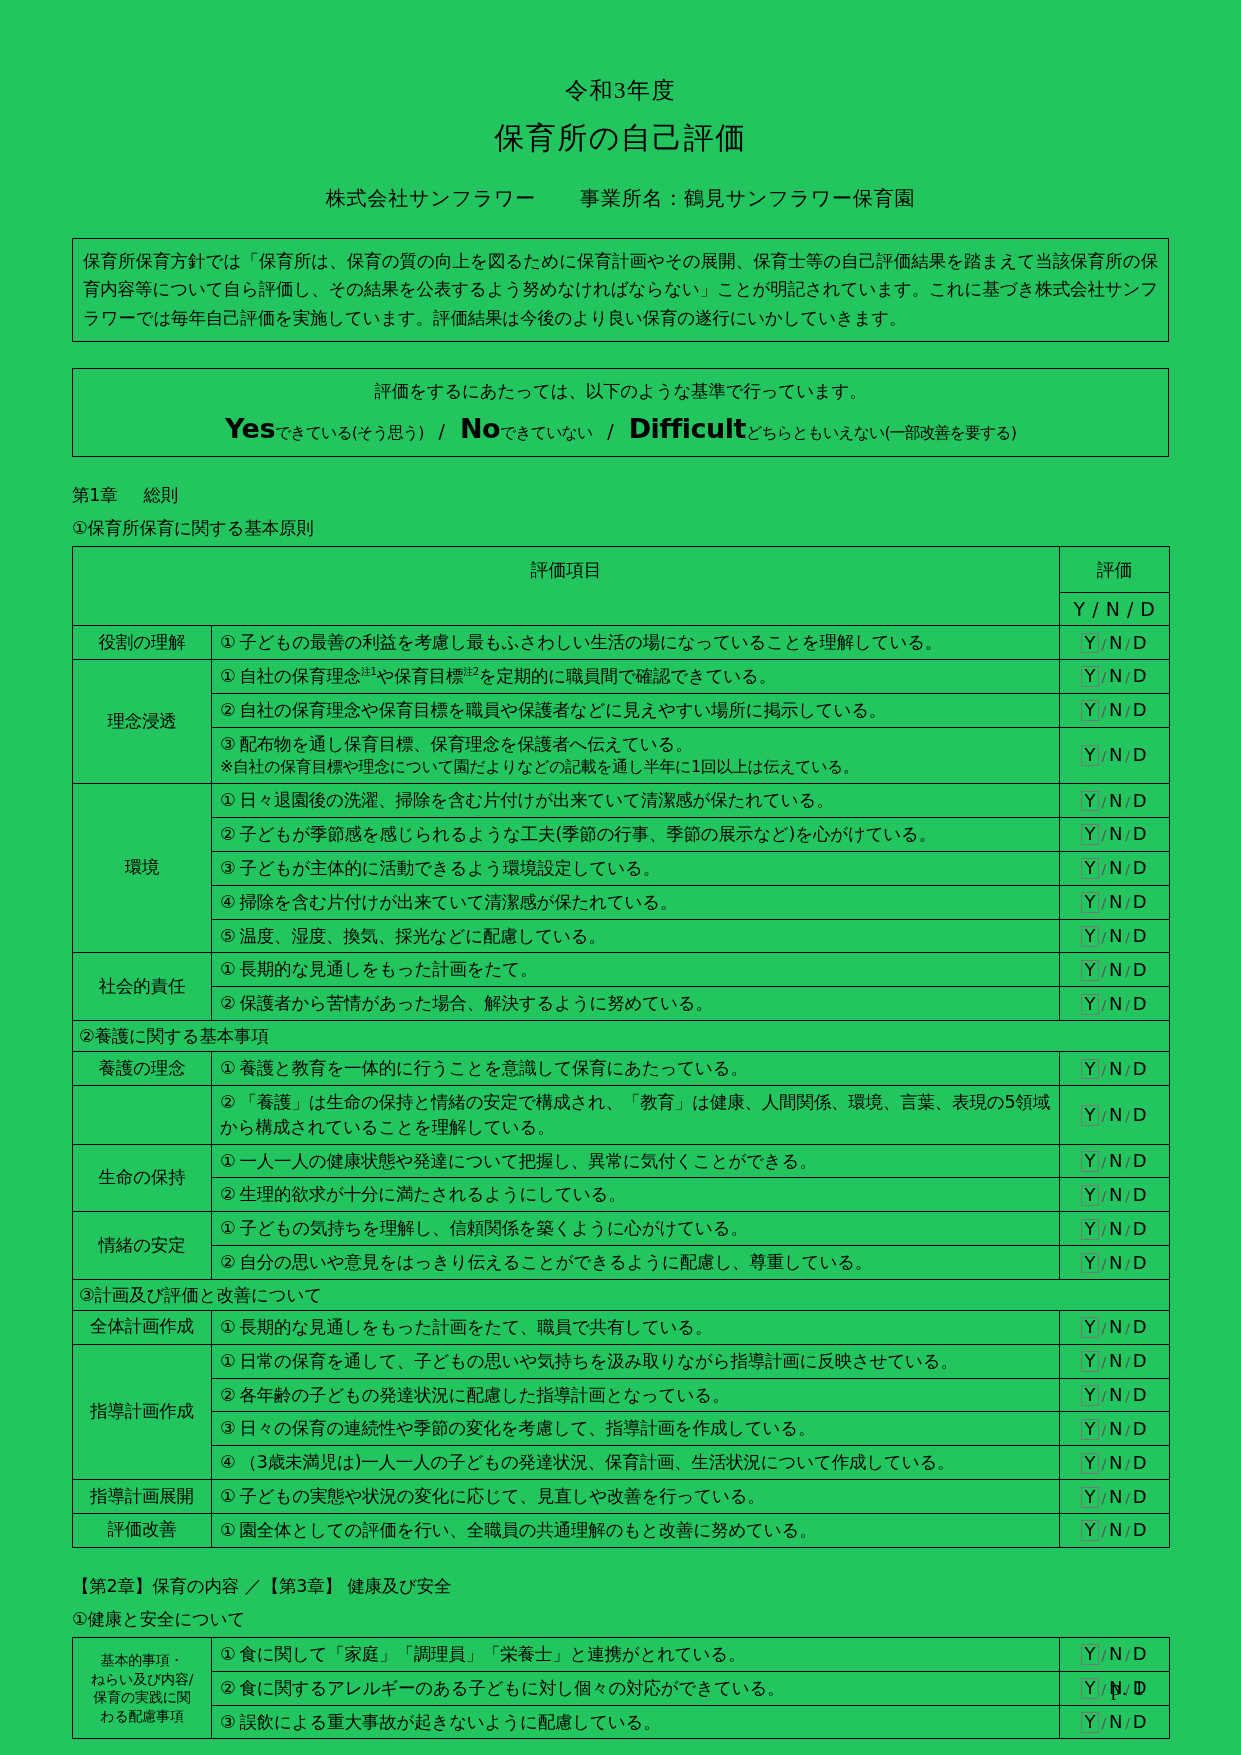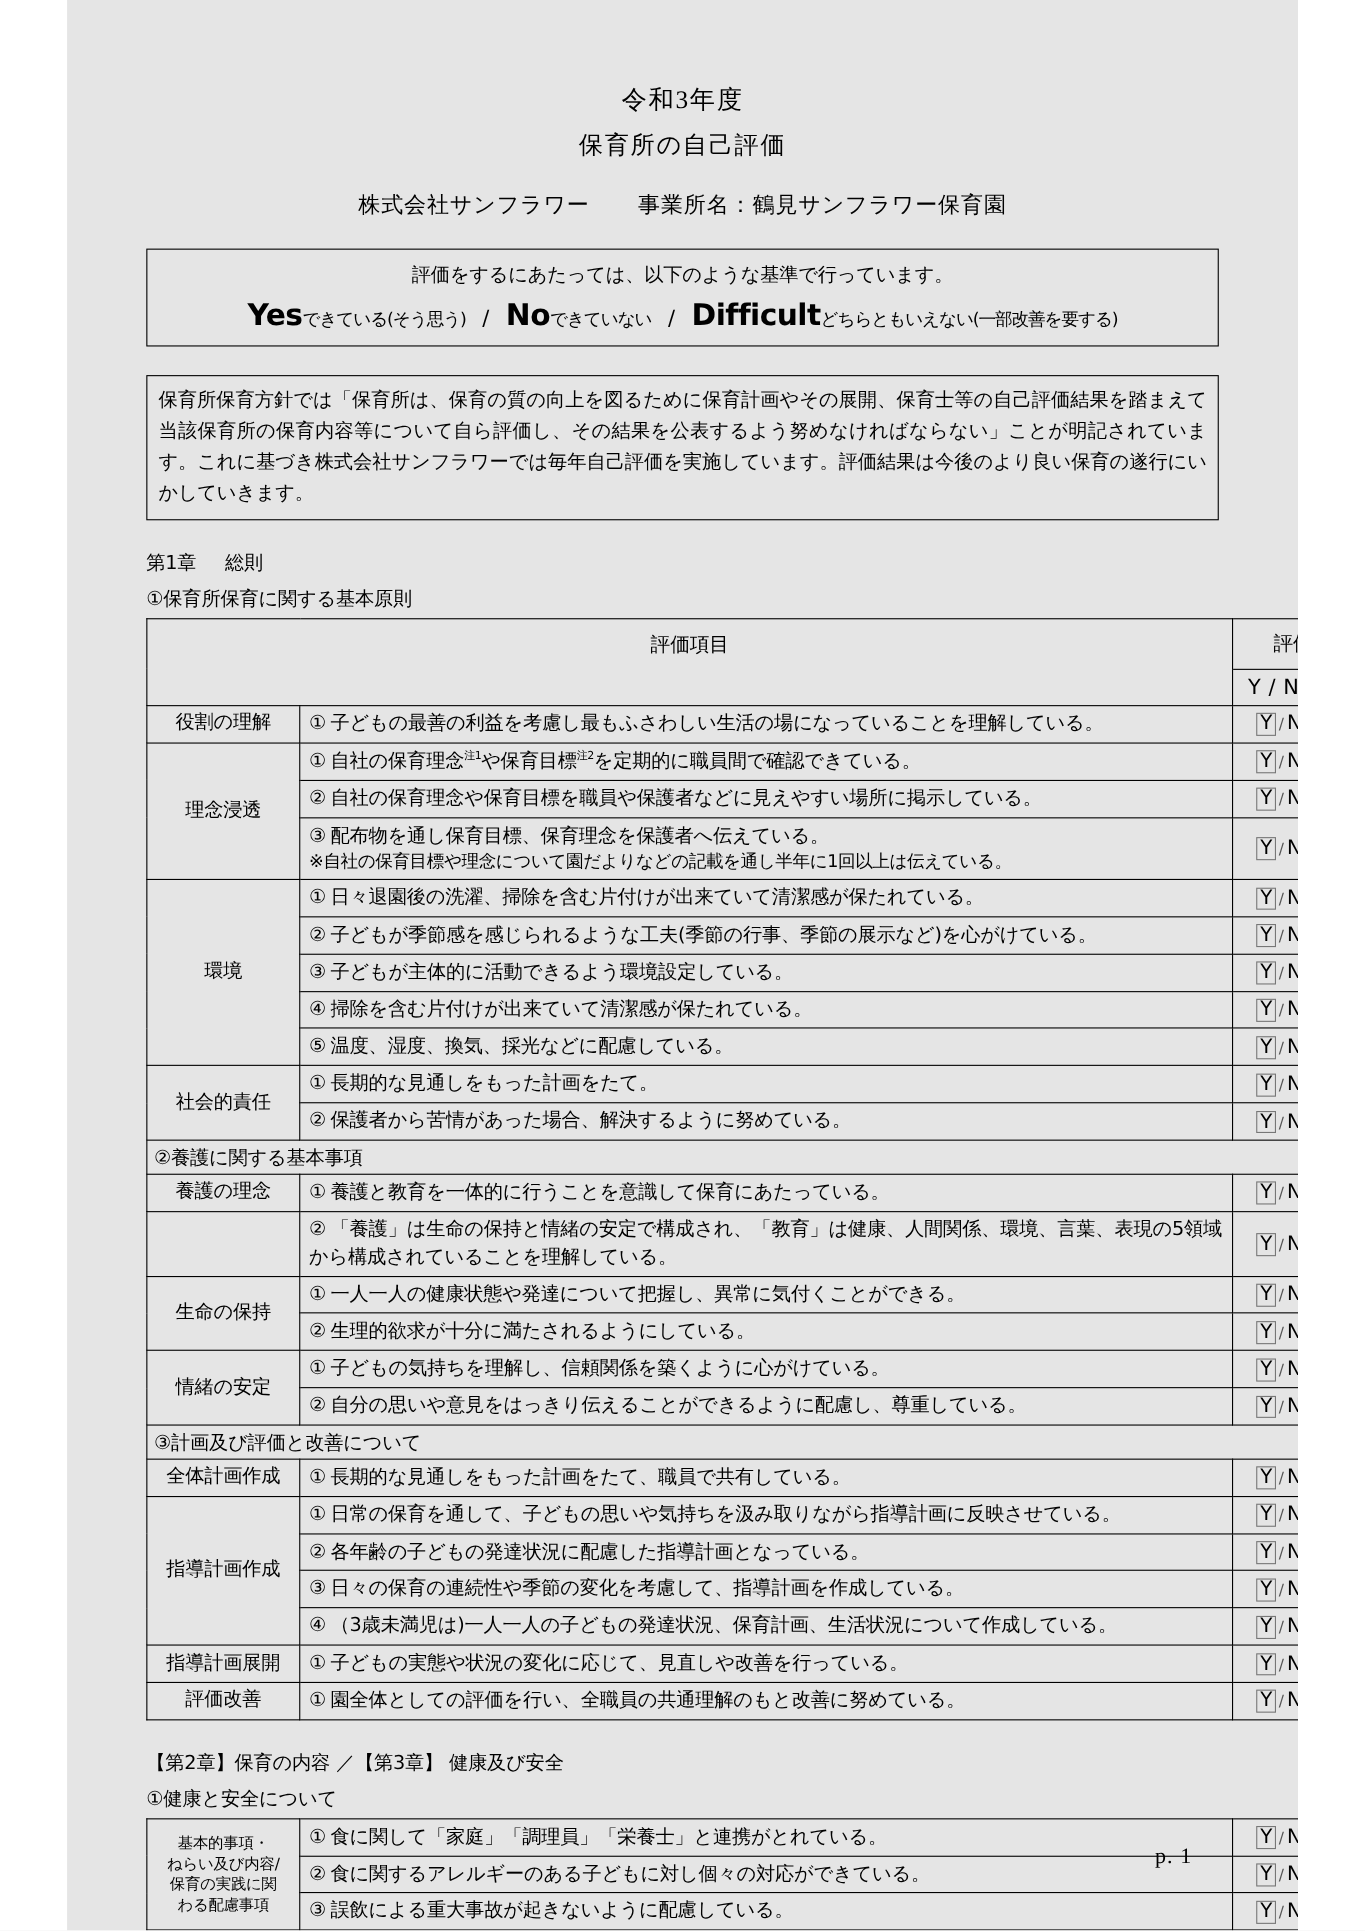--- a/index.html
+++ b/index.html
@@ -6,41 +6,41 @@
     margin: 0;
     padding: 0;
     background: #ffffff;
   }
   body {
     font-family: "Liberation Serif", "DejaVu Serif", serif;
     color: #000000;
   }
   .page {
     position: relative;
-    width: 1119px;
+    width: 1241px;
     height: 1755px;
     margin: 0 auto;
-    background: #e5e5e5;
+    background: #22c55e;
     box-sizing: border-box;
     padding: 0;
     overflow: hidden;
   }
 
   
   .title-block {
     padding-top: 74px;
     text-align: center;
   }
   .doc-year {
     font-size: 23px;
     letter-spacing: 1.5px;
     line-height: 1.5;
   }
   .doc-title {
-    font-size: 22px;
+    font-size: 30px;
     letter-spacing: 1.5px;
     line-height: 1.55;
     margin-top: 6px;
   }
   .org-line {
     margin-top: 24px;
     font-size: 20px;
     letter-spacing: 0.8px;
   }
   .org-line .company { margin-right: 44px; text-align: right; }
@@ -220,29 +220,29 @@
 <div class="page">
 
   <div class="title-block">
     <div class="doc-year">令和3年度</div>
     <div class="doc-title">保育所の自己評価</div>
     <div class="org-line">
       <span class="company">株式会社サンフラワー</span><span>事業所名：鶴見サンフラワー保育園</span>
     </div>
   </div>
 
+  <div class="outer-box intro-box">
+    <span>保育所保育方針では「保育所は、保育の質の向上を図るために保育計画やその展開、保育士等の自己評価結果を踏まえて当該保育所の保育内容等について自ら評価し、その結果を公表するよう努めなければならない」ことが明記されています。これに基づき株式会社サンフラワーでは毎年自己評価を実施しています。評価結果は今後のより良い保育の遂行にいかしていきます。</span>
+  </div>
+
   <div class="outer-box criteria-box">
     <div class="criteria-line1">評価をするにあたっては、以下のような基準で行っています。</div>
     <div class="criteria-line2">
       <span class="crit-key">Yes</span><span class="crit-desc">できている(そう思う)</span><span class="crit-sep">/</span><span class="crit-key">No</span><span class="crit-desc">できていない</span><span class="crit-sep">/</span><span class="crit-key">Difficult</span><span class="crit-desc">どちらともいえない(一部改善を要する)</span>
     </div>
-  </div>
-
-  <div class="outer-box intro-box">
-    <span>保育所保育方針では「保育所は、保育の質の向上を図るために保育計画やその展開、保育士等の自己評価結果を踏まえて当該保育所の保育内容等について自ら評価し、その結果を公表するよう努めなければならない」ことが明記されています。これに基づき株式会社サンフラワーでは毎年自己評価を実施しています。評価結果は今後のより良い保育の遂行にいかしていきます。</span>
   </div>
 
   <div class="sec-label chapter-label">
     <span>第1章</span><span class="gap"></span><span>総則</span>
   </div>
 
   <div class="sec-label subsec-label">①保育所保育に関する基本原則</div>
 
   <table class="eval">
     <colgroup>

